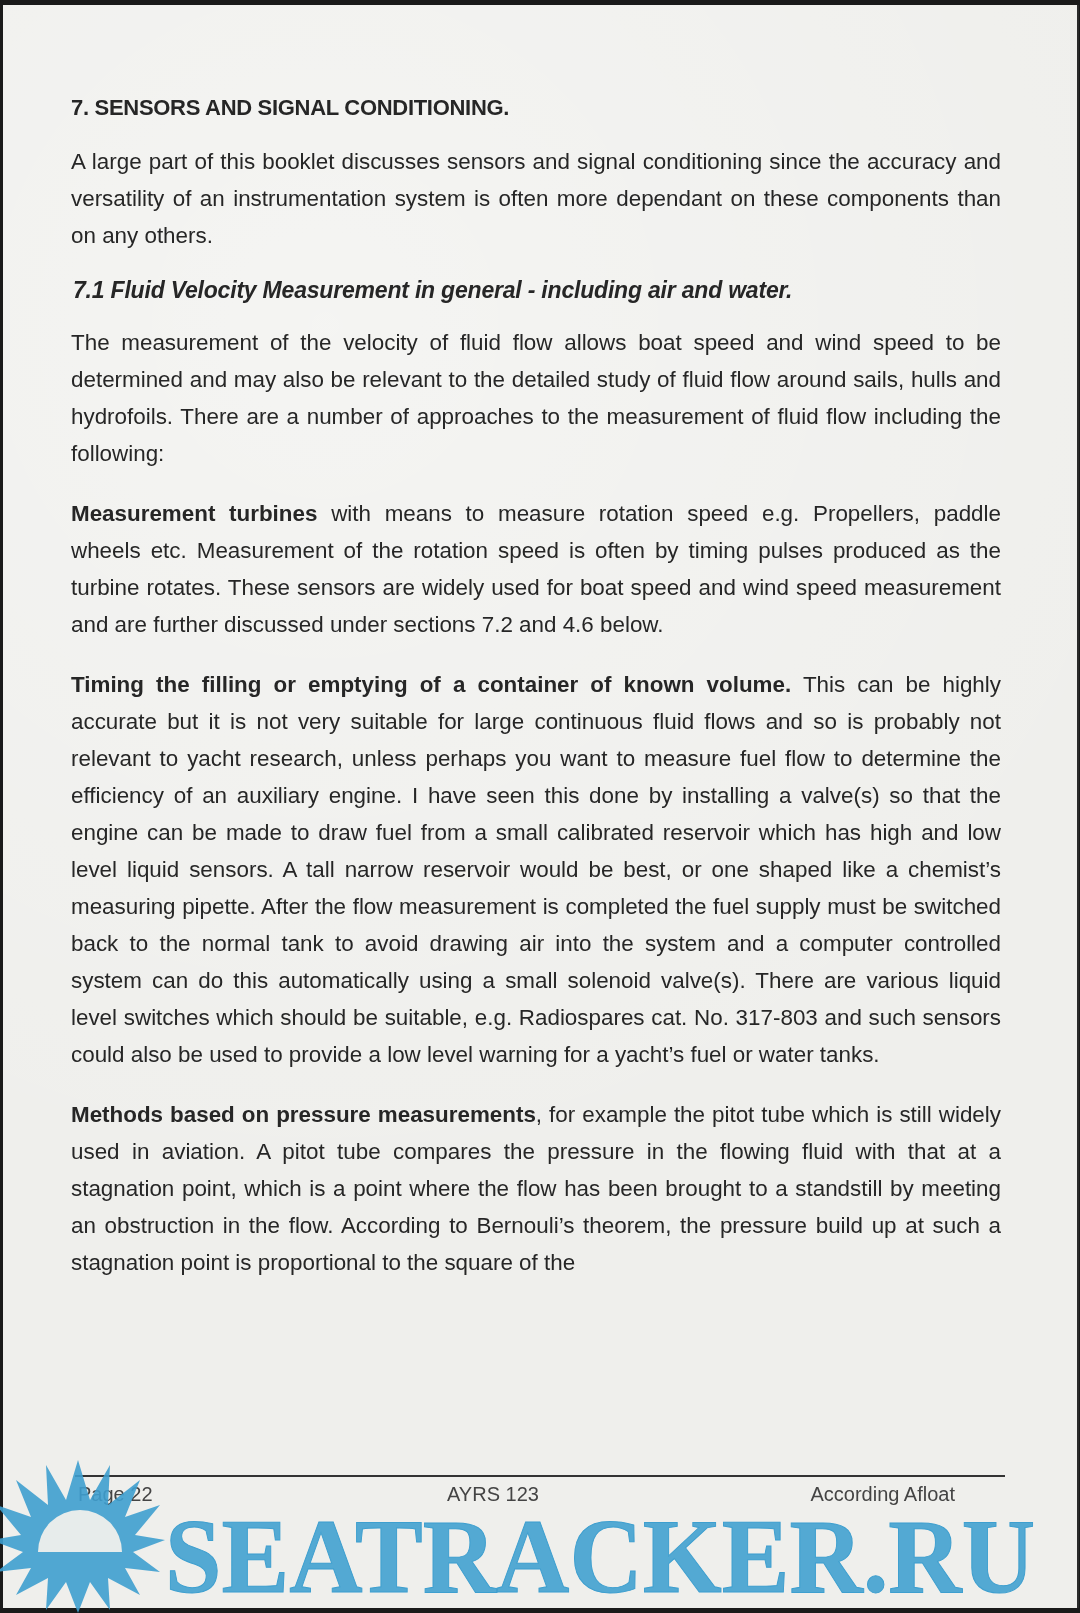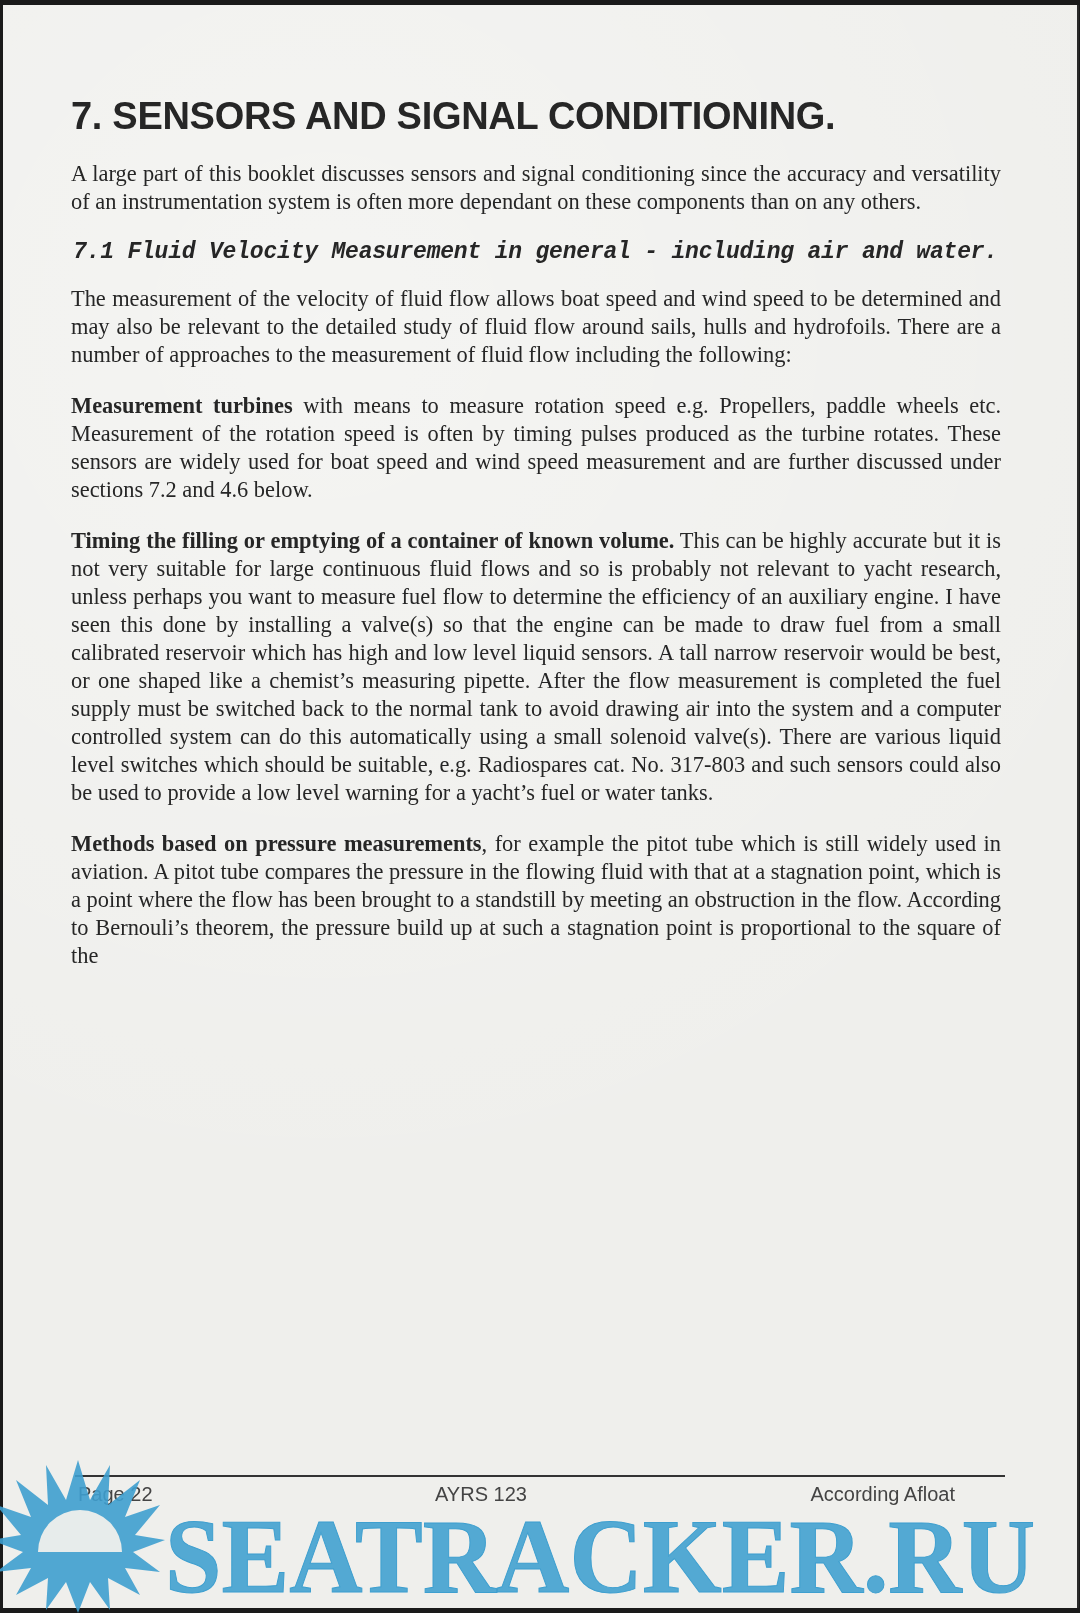--- a/index.html
+++ b/index.html
@@ -13,45 +13,45 @@
       background: #efefec;
       background-image: radial-gradient(circle at 30% 20%, rgba(255,255,255,0.35), rgba(0,0,0,0) 60%);
       border-right: 2px solid #2a2a2a;
     }
     .content {
       position: absolute; left: 68px; top: 90px; width: 930px;
       color: #222;
     }
     h1 {
       font-family: "Liberation Sans", sans-serif;
-      font-weight: bold; font-size: 38px; margin: 0 0 22px 0;
+      font-weight: bold; font-size: 22px; margin: 0 0 22px 0;
       letter-spacing: -0.3px; color: #262626;
     }
     h2 {
-      font-family: Liberation Mono, monospace;
+      font-family: Liberation Sans, sans-serif;
       font-style: italic; font-weight: bold; font-size: 23px;
       margin: 0 0 20px 2px; color: #262626; letter-spacing: -0.2px;
     }
     p {
-      font-family: Liberation Serif, serif;
-      font-size: 22.4px; line-height: 28px;
+      font-family: Liberation Sans, sans-serif;
+      font-size: 22.4px; line-height: 37px;
       margin: 10px 0 23px 0; text-align: justify; color: #262626;
     }
     p b { font-weight: bold; }
     .footer-rule {
       position: absolute; left: 72px; top: 1470px; width: 930px; height: 2px;
       background: #333;
     }
     .footer {
       position: absolute; top: 1478px; left: 72px; width: 930px; height: 30px;
       font-family: "Liberation Sans", sans-serif; font-size: 20px; color: #444;
     }
     .footer span { position: absolute; top: 0; }
     .f-left { left: 3px; }
-    .f-mid { left: 360px; }
+    .f-mid { left: 372px; }
     .f-right { right: 50px; }
     .watermark {
       position: absolute; left: 0; top: 1460px; width: 1080px; height: 153px;
       pointer-events: none;
     }
   </style>
 </head>
 <body>
 
 <div class="page">

